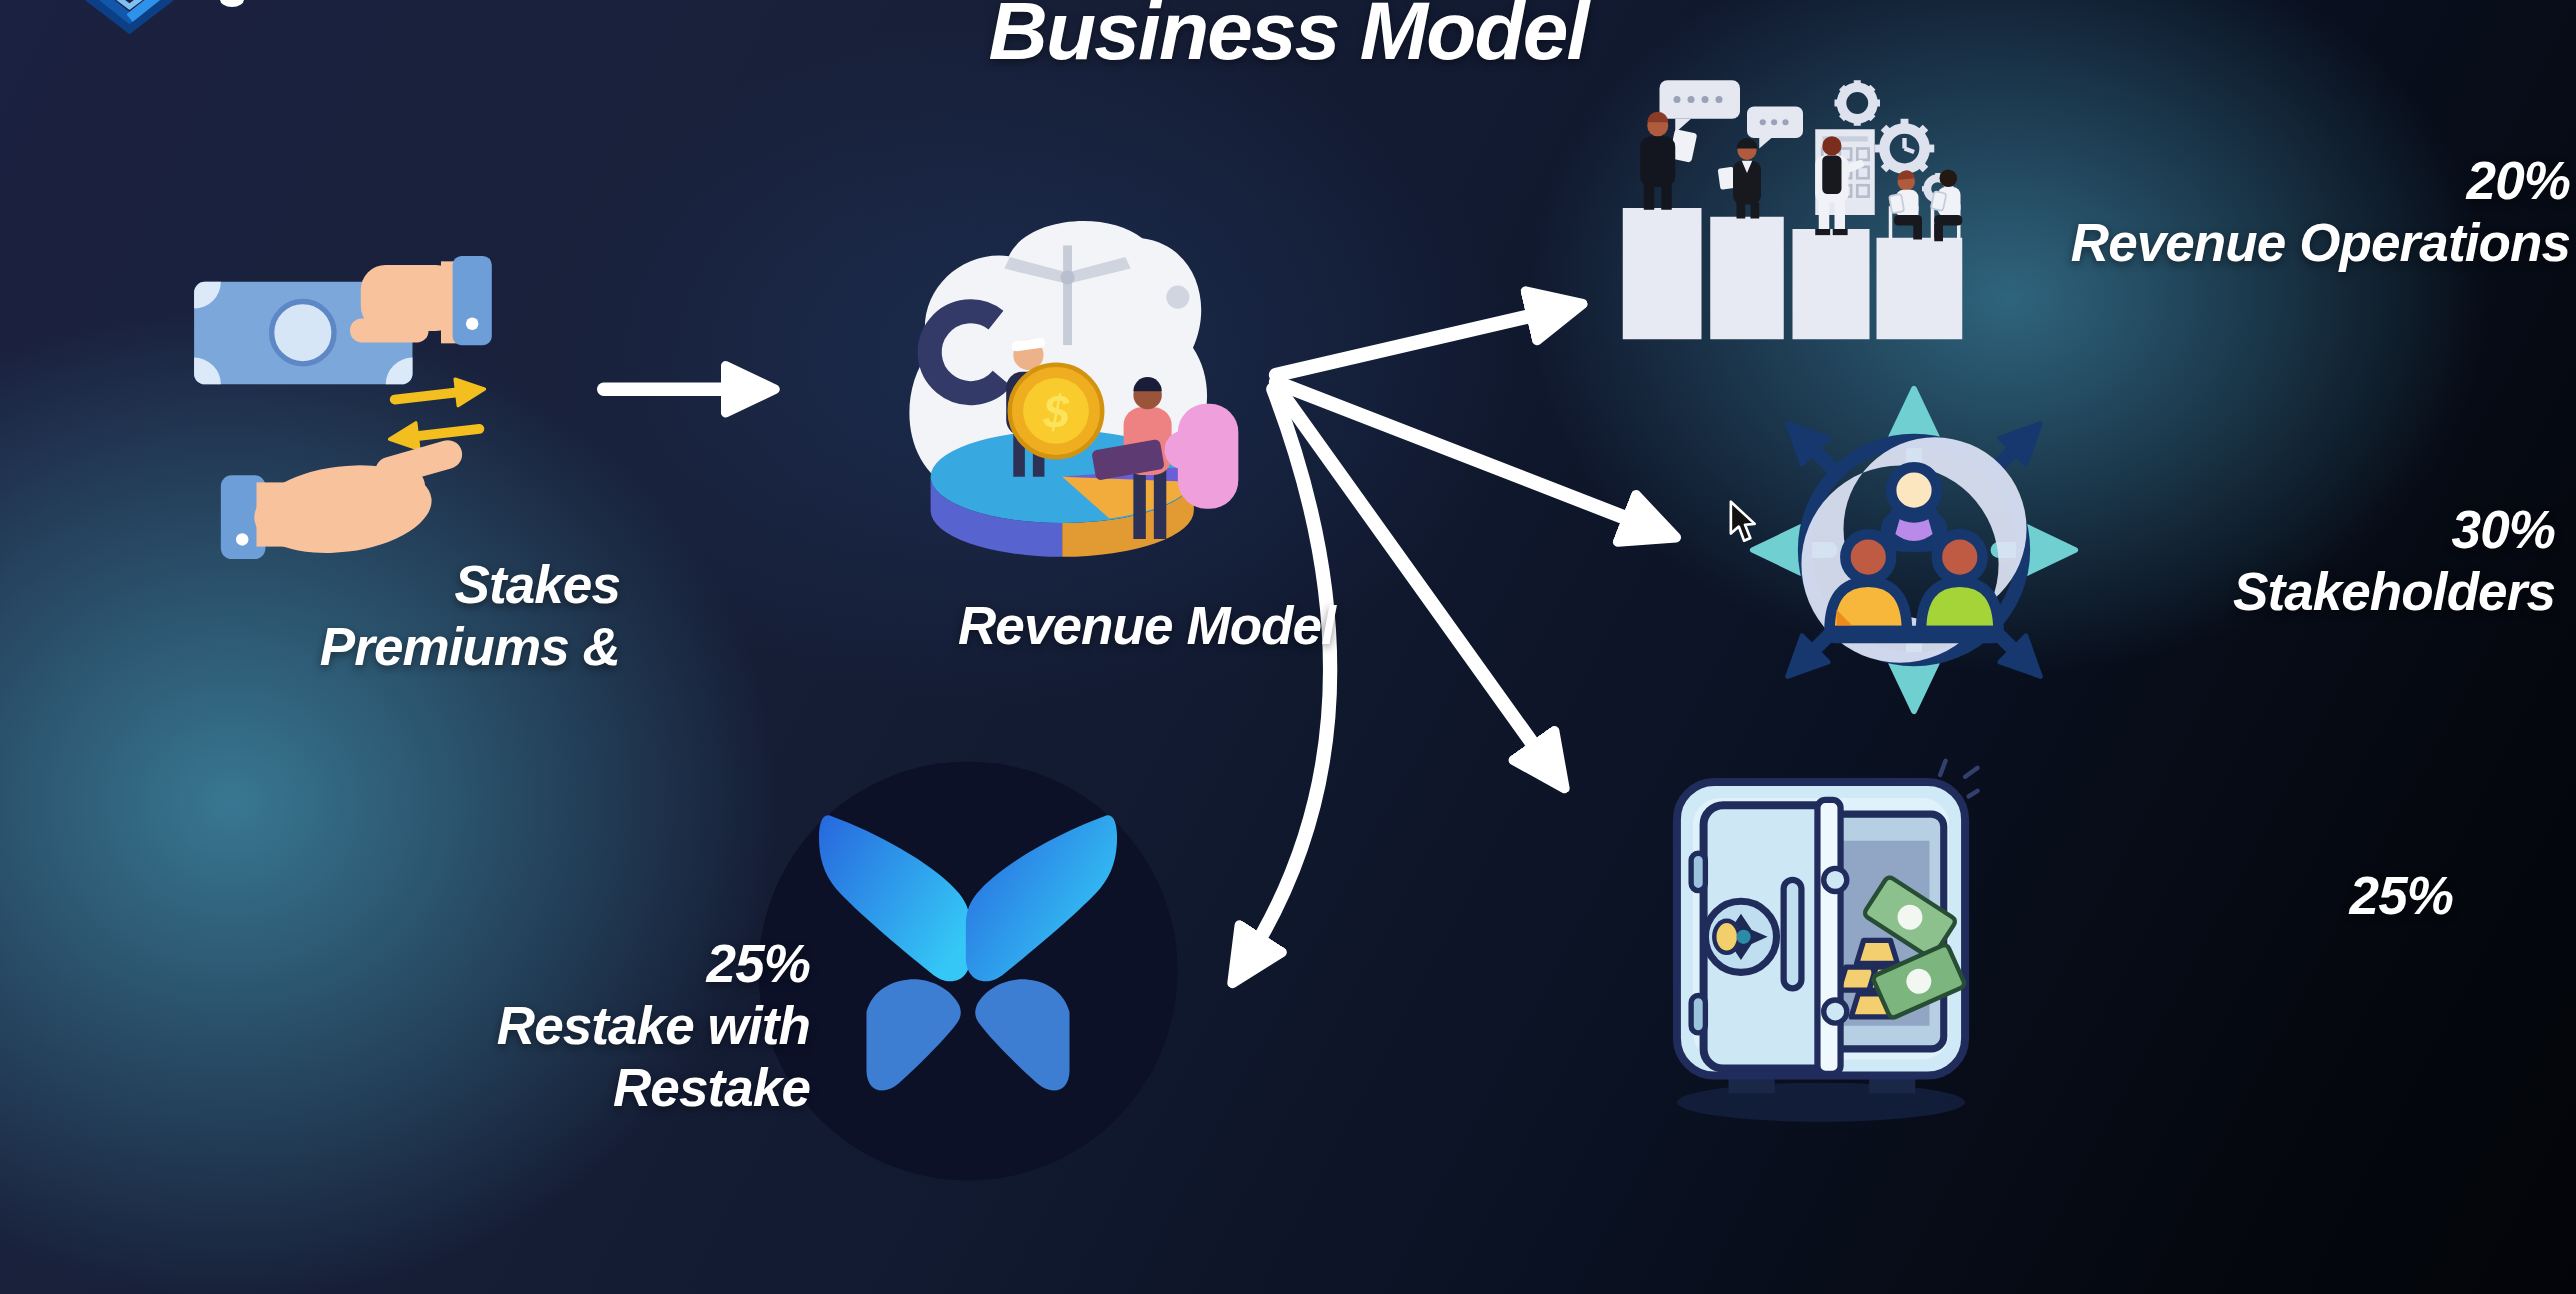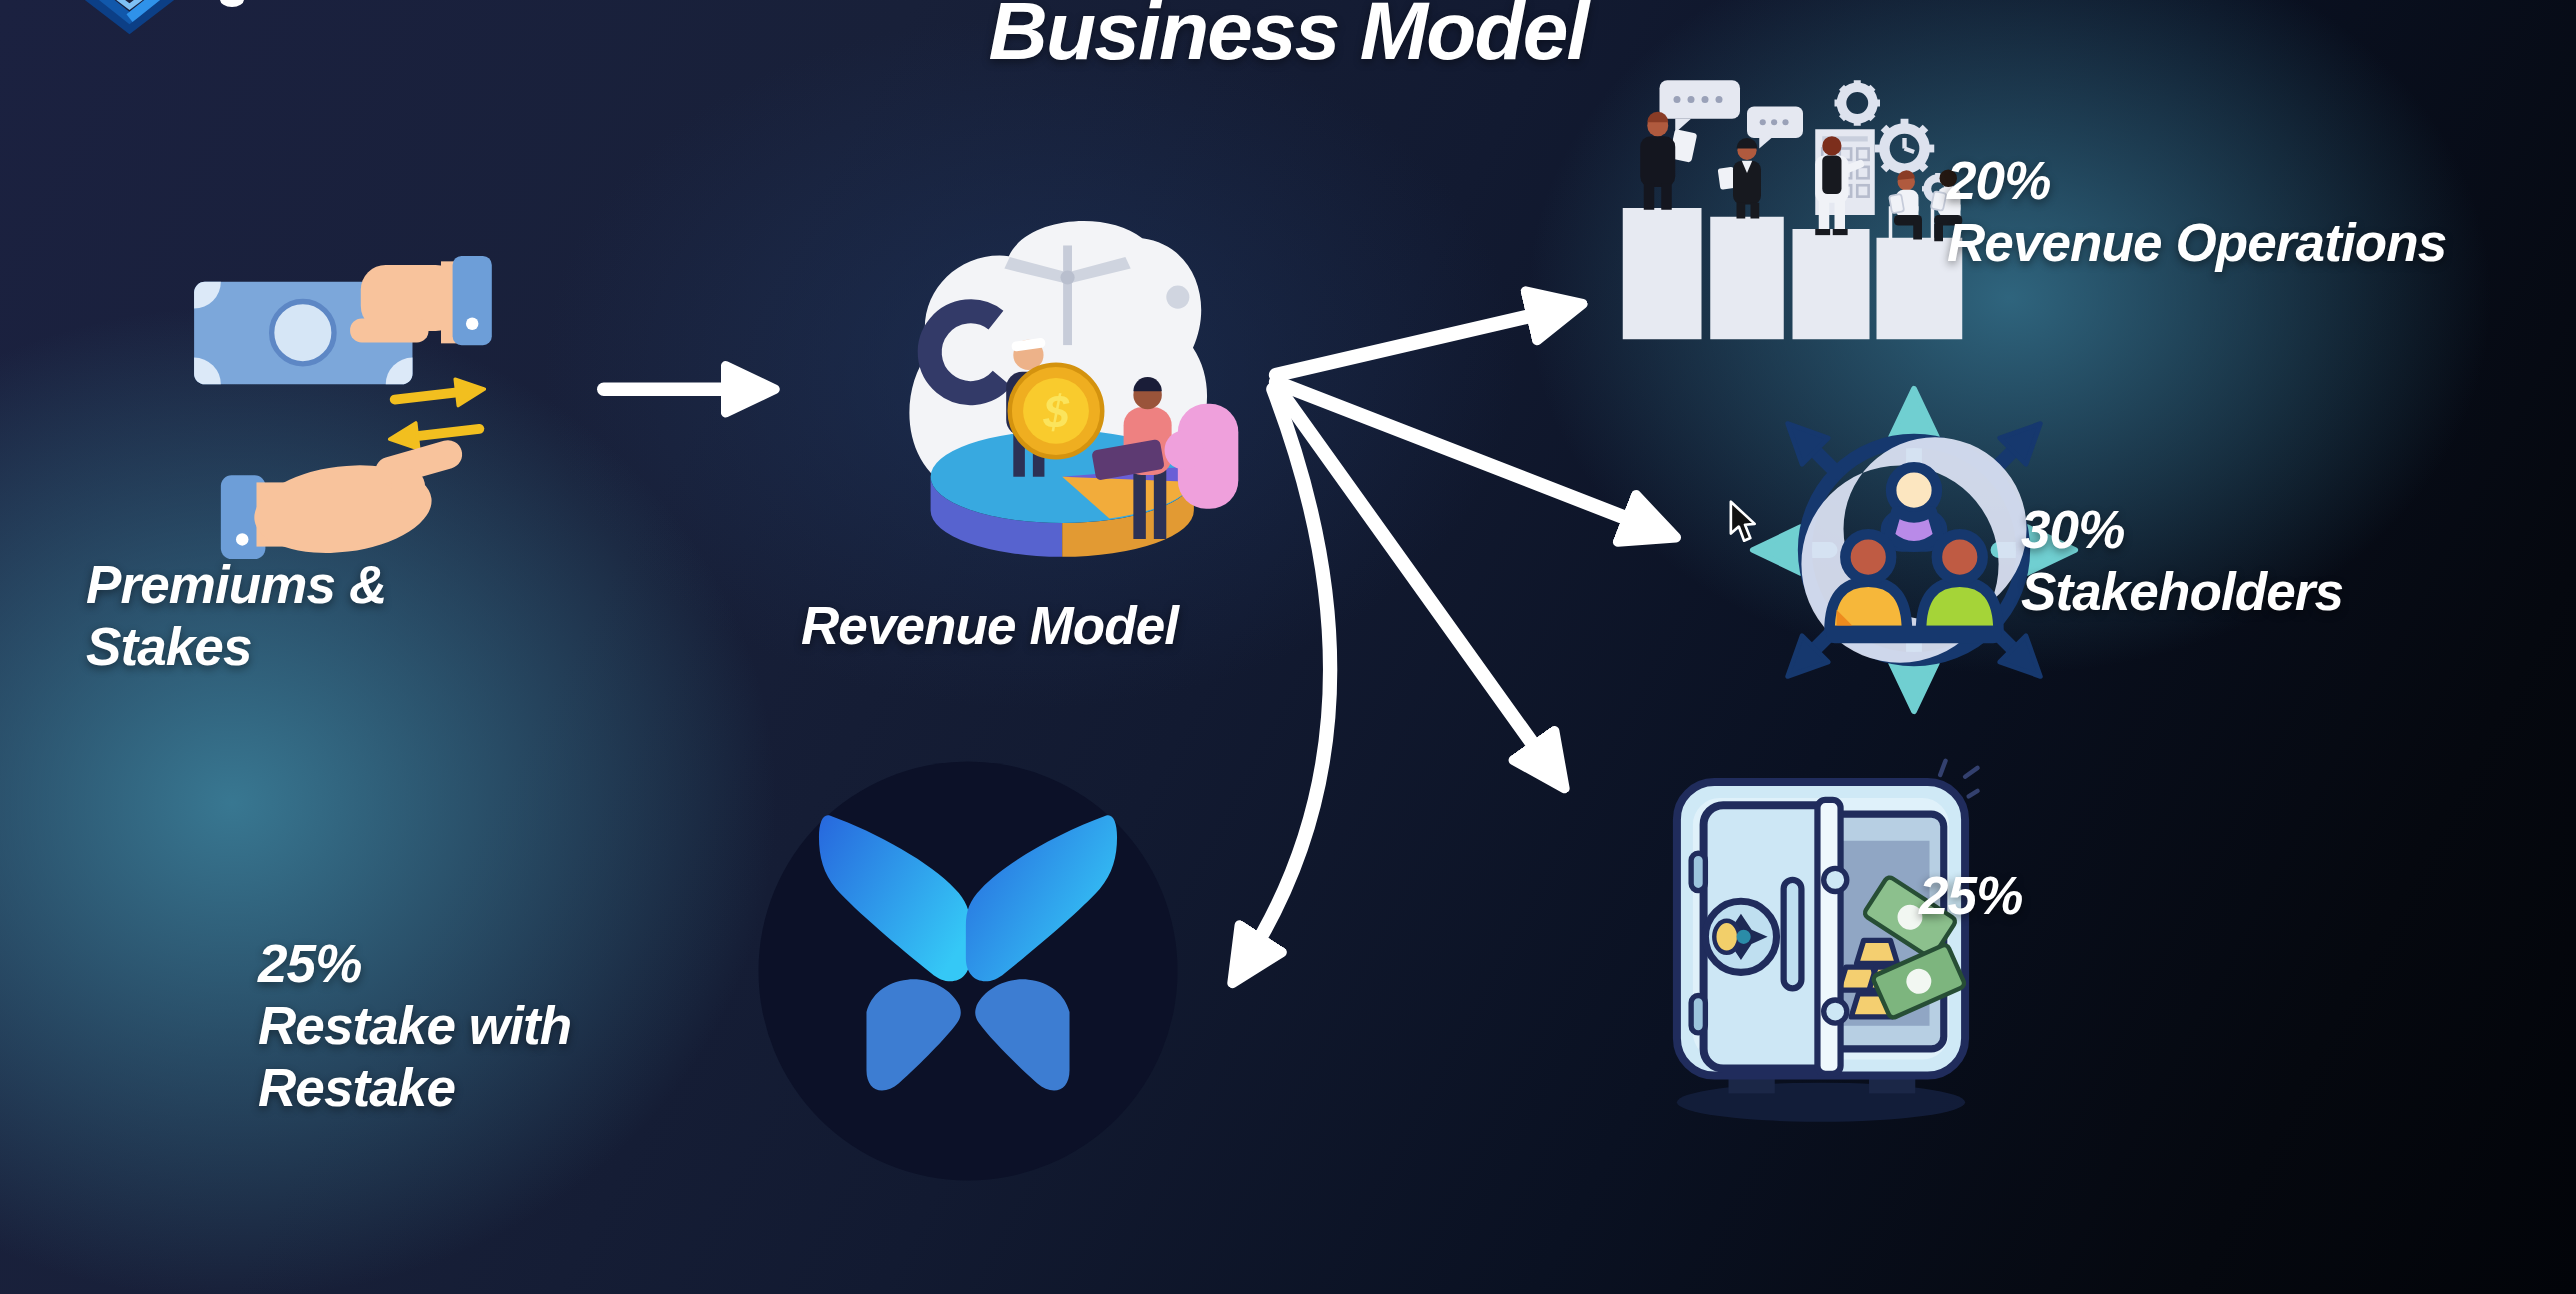--- a/index.html
+++ b/index.html
@@ -9,21 +9,21 @@
     background-color:#0a0f1f;
     background-image:
       radial-gradient(801px 730px at 9% 62%, rgba(58,124,150,.95), rgba(58,124,150,0) 68%),
       radial-gradient(730px 570px at 78% 23%, rgba(52,112,138,.88), rgba(52,112,138,0) 66%),
       radial-gradient(677px 481px at 40% 28%, rgba(32,56,98,.55), rgba(32,56,98,0) 72%),
       linear-gradient(118deg,#1b2140 0%,#182039 28%,#121a31 48%,#0a1122 68%,#05080f 88%,#020409 100%);
     font-style: italic;
   }
   .abs{position:absolute;}
   .lbl{
-    position:absolute;text-align:left;color:#fff;font-weight:700;
+    position:absolute;text-align:right;color:#fff;font-weight:700;
     font-size:53px;line-height:62px;letter-spacing:-0.9px;
     text-shadow:0 2.7px 8px rgba(0,0,0,.45);
   }
   #title{
     position:absolute;left:0;right:0;top:-16px;text-align:center;color:#fff;
     font-weight:700;font-size:82px;letter-spacing:-1.8px;
     text-shadow:0 2.7px 9px rgba(0,0,0,.4);
   }
   svg{display:block;}
 </style>
@@ -96,22 +96,22 @@
       <g fill="#f8c39c">
         <rect x="88" y="300" width="50" height="72"></rect>
         <ellipse cx="185" cy="330" rx="100" ry="48" transform="rotate(-7 185 330)"></ellipse>
         <rect x="220" y="262" width="100" height="32" rx="16" transform="rotate(-16 270 278)"></rect>
         <circle cx="258" cy="304" r="19"></circle>
       </g>
     </g>
   </svg>
 
   <div class="lbl" style="left:86px;top:554px;width:534px">
+    <div>Stakes</div>
     <div>Premiums &amp;</div>
-    <div>Stakes</div>
   </div>
 
   <svg class="abs" style="left:871px;top:183px" width="378" height="374" viewBox="0 0 425 420">
     <path d="M95,345 C35,320 30,235 65,190 C45,130 95,75 155,82 C175,38 265,30 305,62 C365,70 385,135 362,185 C395,235 375,310 315,340 C250,372 160,372 95,345 Z" fill="#f3f4f7"></path>
 
     <g>
       <rect x="216" y="70" width="10" height="112" fill="#c7ccd9"></rect>
       <polygon points="150,96 216,112 216,99 156,83" fill="#cfd4df"></polygon>
       <polygon points="292,96 226,112 226,99 286,83" fill="#cfd4df"></polygon>
       <circle cx="221" cy="106" r="8" fill="#b9bfce"></circle>

